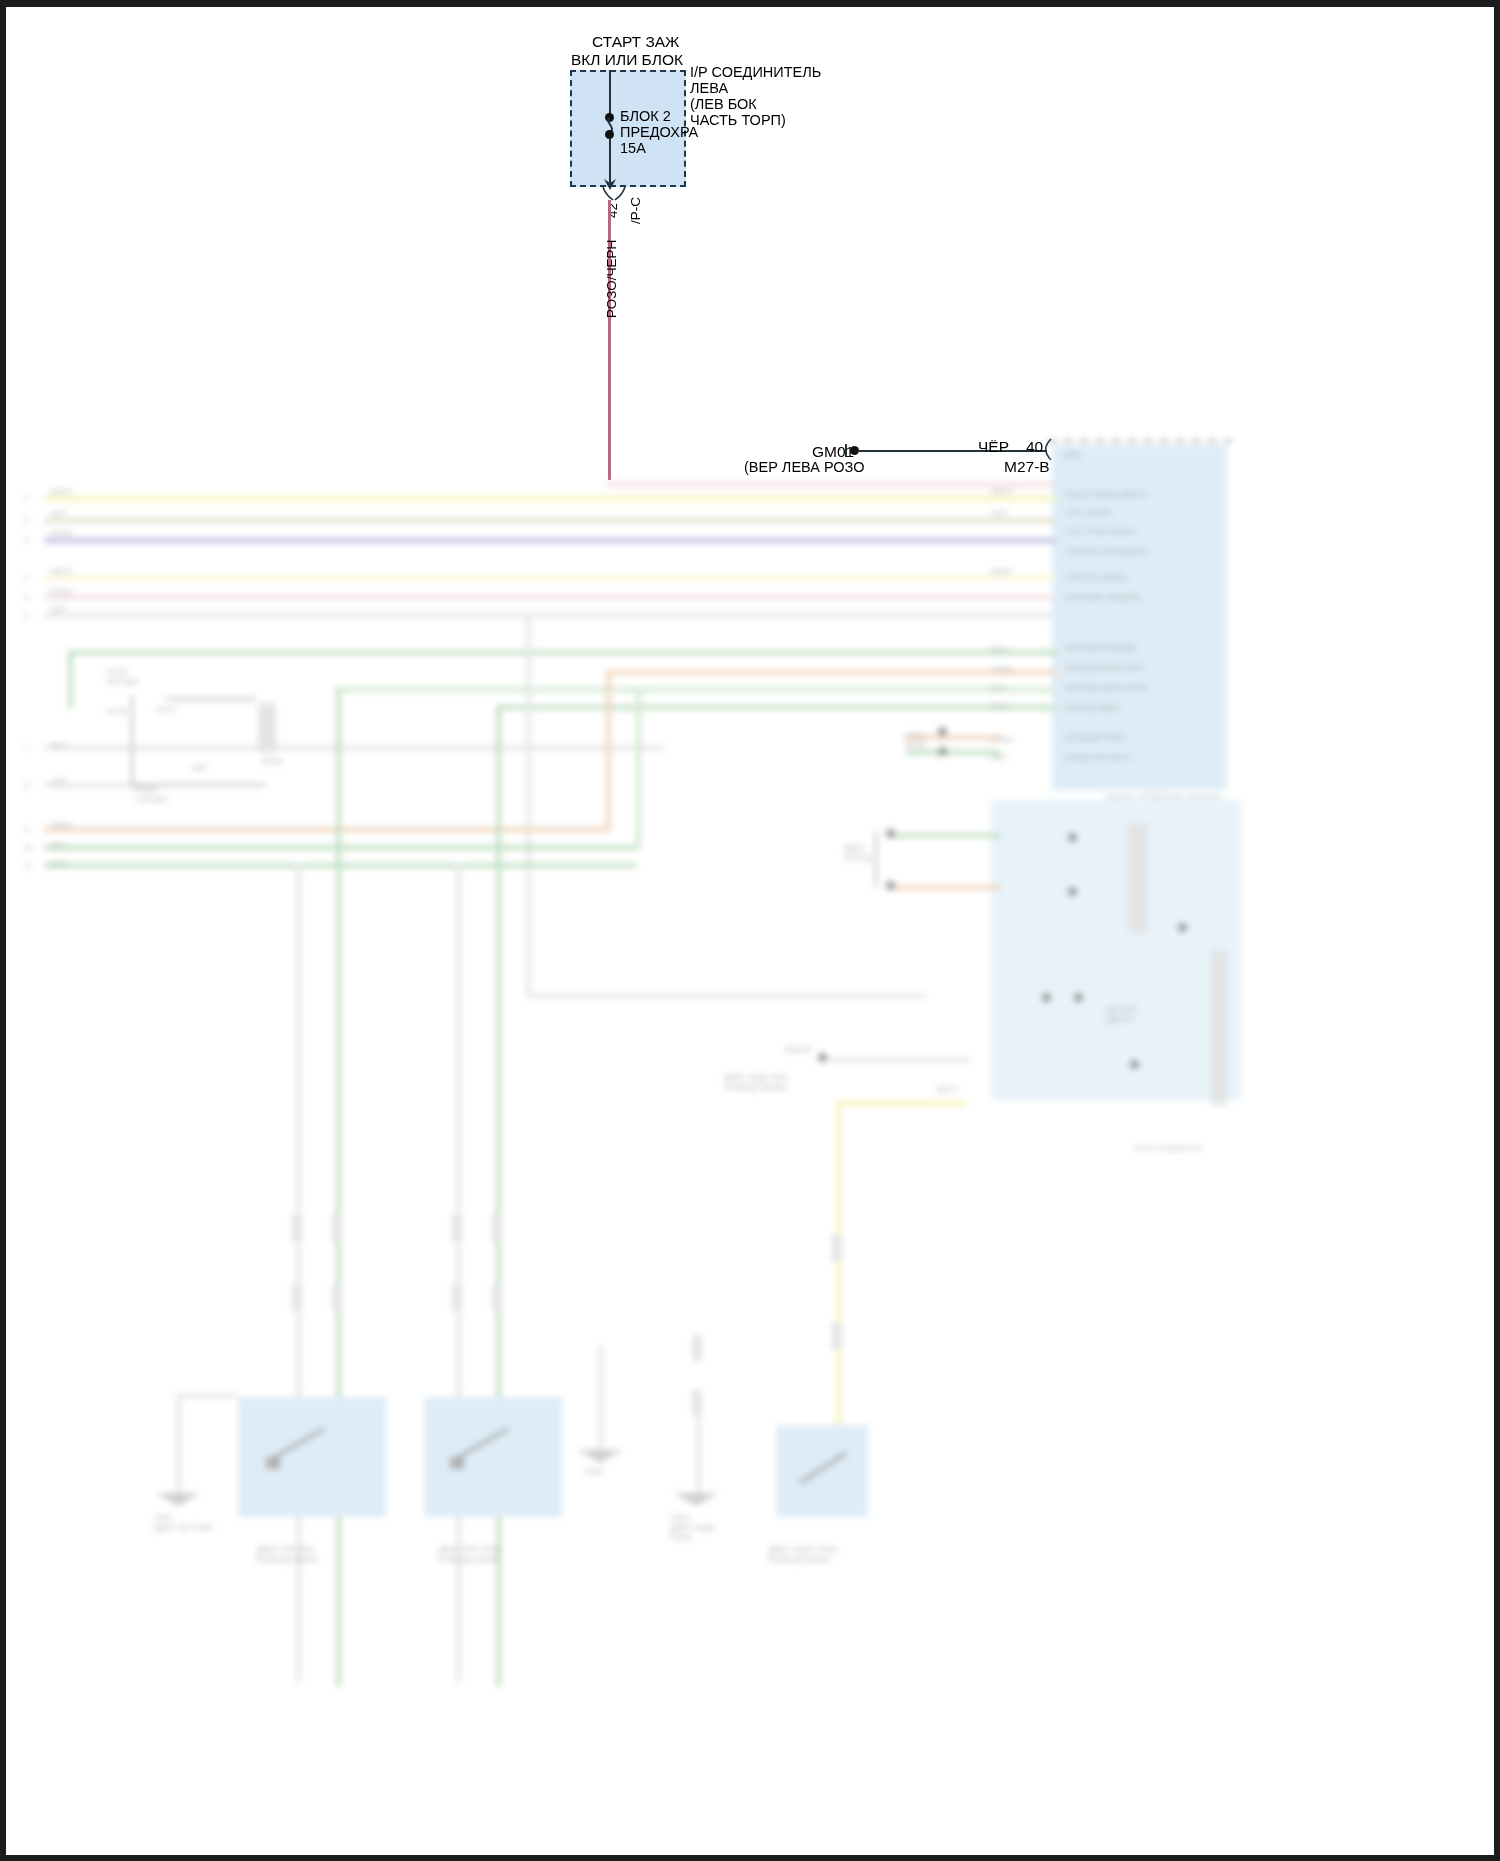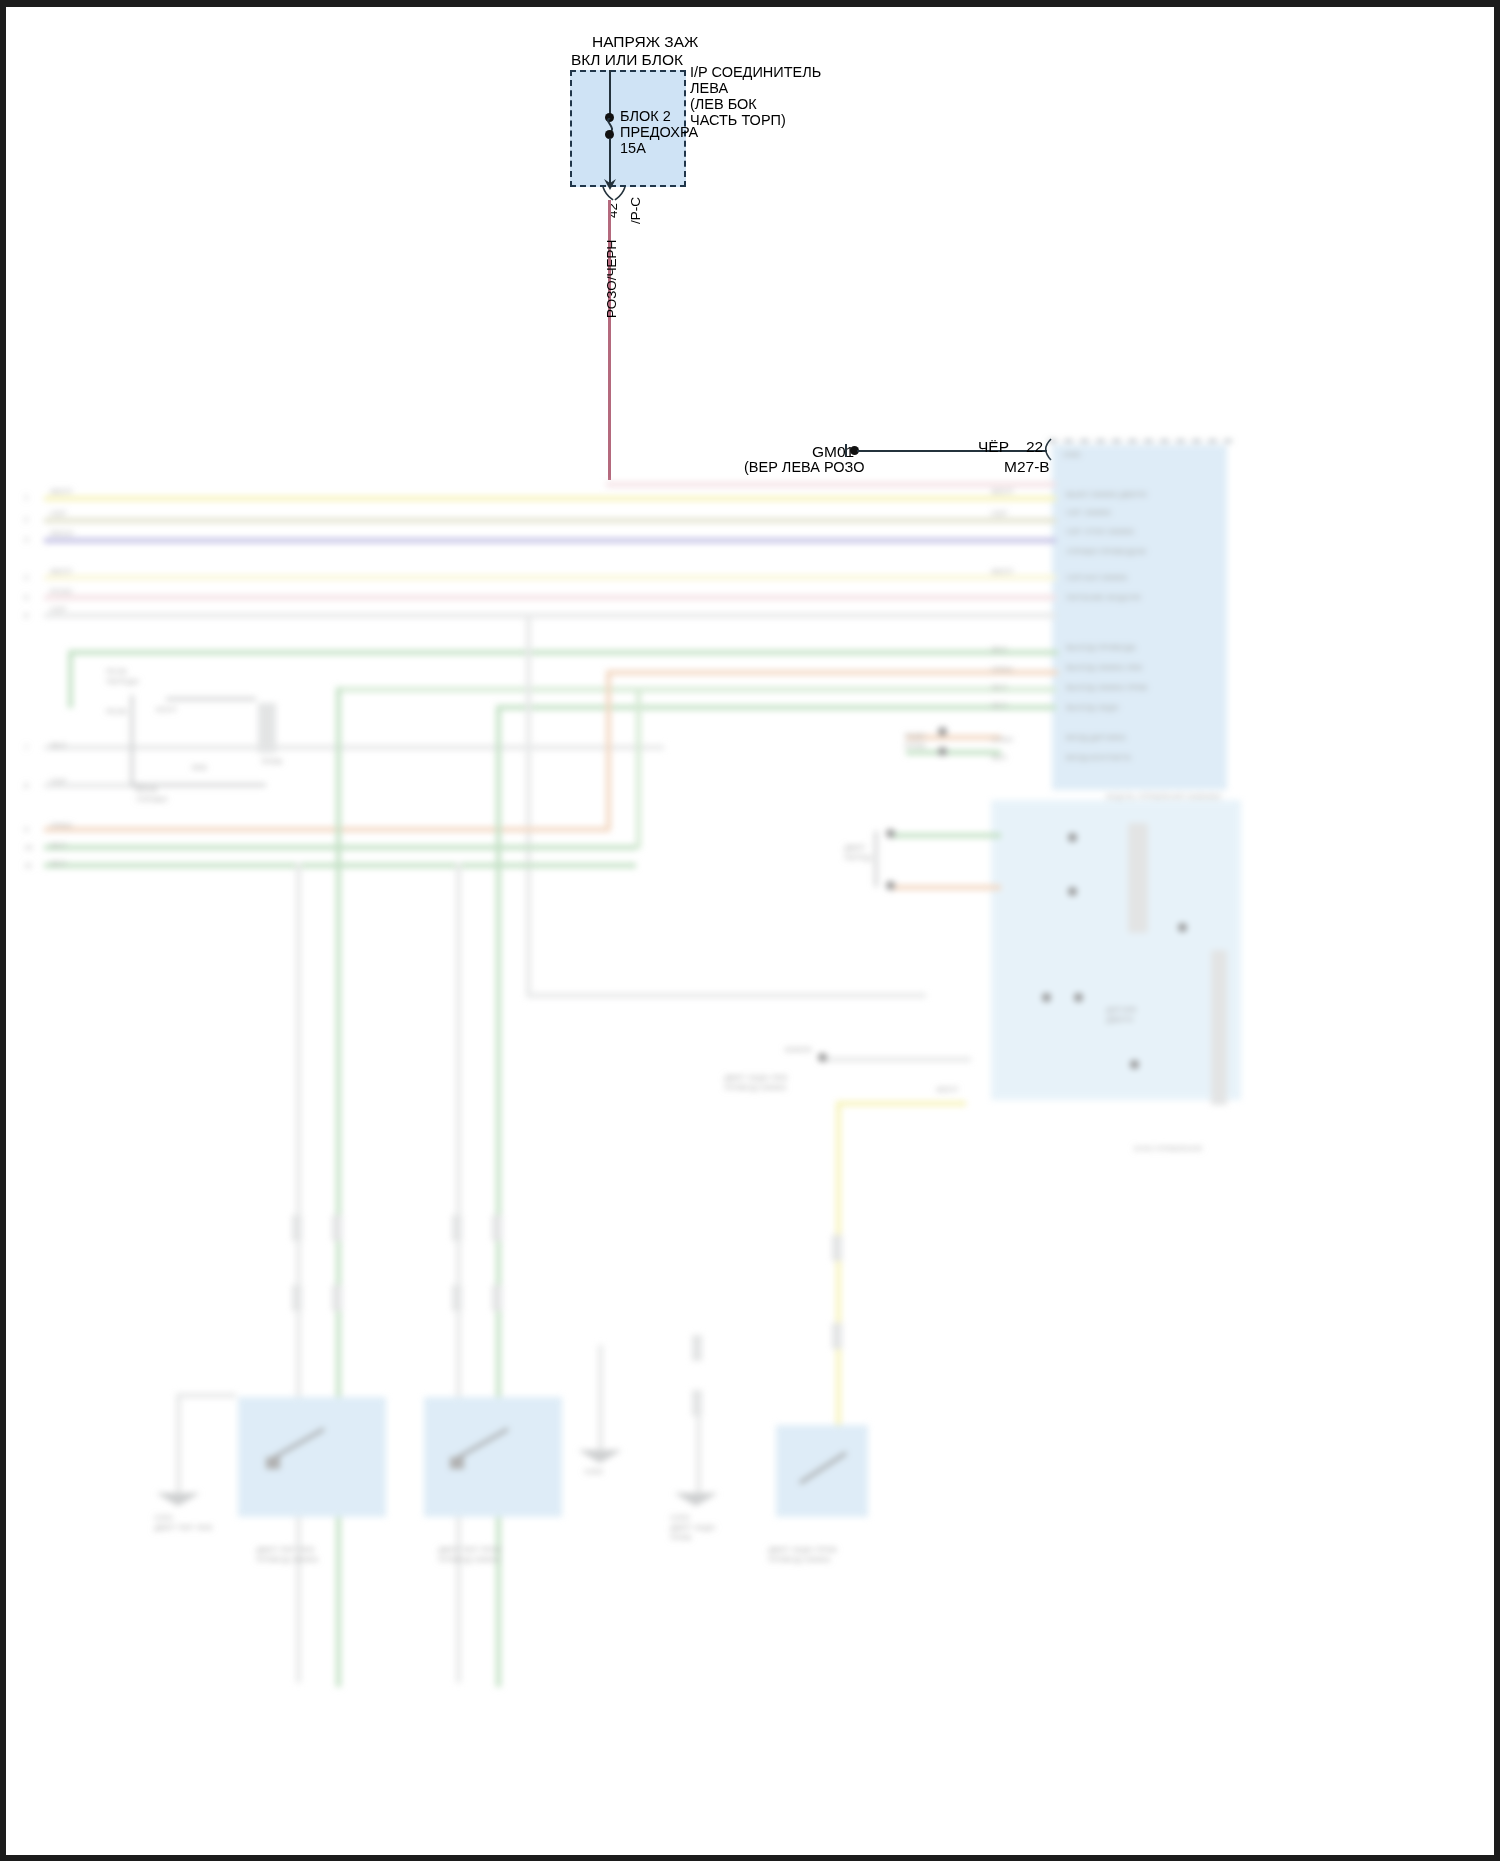--- a/index.html
+++ b/index.html
@@ -67,21 +67,21 @@
 <body>
 
 <div id="page">
 
   <div class="frame-inner"></div>
   <div class="frame-top"></div>
   <div class="frame-left"></div>
   <div class="frame-right"></div>
   <div class="frame-bottom"></div>
 
-  <div class="txt t15" style="left:592px;top:33px;">НАПРЯЖ ЗАЖ</div>
+  <div class="txt t15" style="left:592px;top:33px;">СТАРТ ЗАЖ</div>
   <div class="txt t15" style="left:571px;top:51px;">ВКЛ ИЛИ БЛОК</div>
 
   <div class="blue-box" style="left:570px;top:70px;width:116px;height:117px;"></div>
 
   <div class="vline" style="left:609px;top:70px;height:48px;"></div>
   <div class="dot" style="left:605px;top:113px;"></div>
 
   <svg style="position:absolute;left:601px;top:118px;" width="18" height="16">
     <path d="M9 0 C 2 3, 16 9, 9 15" stroke="#24323c" stroke-width="2" fill="none"></path>
   </svg>
@@ -115,21 +115,21 @@
   <div class="txt t15" style="left:812px;top:443px;">GM01</div>
   <div class="txt t14" style="left:744px;top:459px;">(ВЕР ЛЕВА РОЗО</div>
 
   <div class="vline" style="left:845px;top:444px;height:13px;width:2px;"></div>
   <div class="txt t13" style="left:838px;top:443px;font-size:11px;color:#111;">·</div>
   <div class="dot" style="left:850px;top:446px;"></div>
 
   <div class="hline" style="left:857px;top:450px;width:190px;"></div>
 
   <div class="txt t15" style="left:978px;top:438px;">ЧЁР</div>
-  <div class="txt t15" style="left:1026px;top:438px;">22</div>
+  <div class="txt t15" style="left:1026px;top:438px;">40</div>
   <div class="txt t15" style="left:1004px;top:458px;">M27-B</div>
 
   <svg style="position:absolute;left:1042px;top:438px;" width="12" height="24">
     <path d="M9 1 C 2 8, 2 14, 9 22" stroke="#24323c" stroke-width="1.6" fill="none"></path>
   </svg>
 
   <div id="blurred">
 
     <div class="mod" style="left:1046px;top:-100px;width:175px;height:345px;"></div>
     <div class="ftxt" style="left:1057px;top:-95px;">GND</div>

